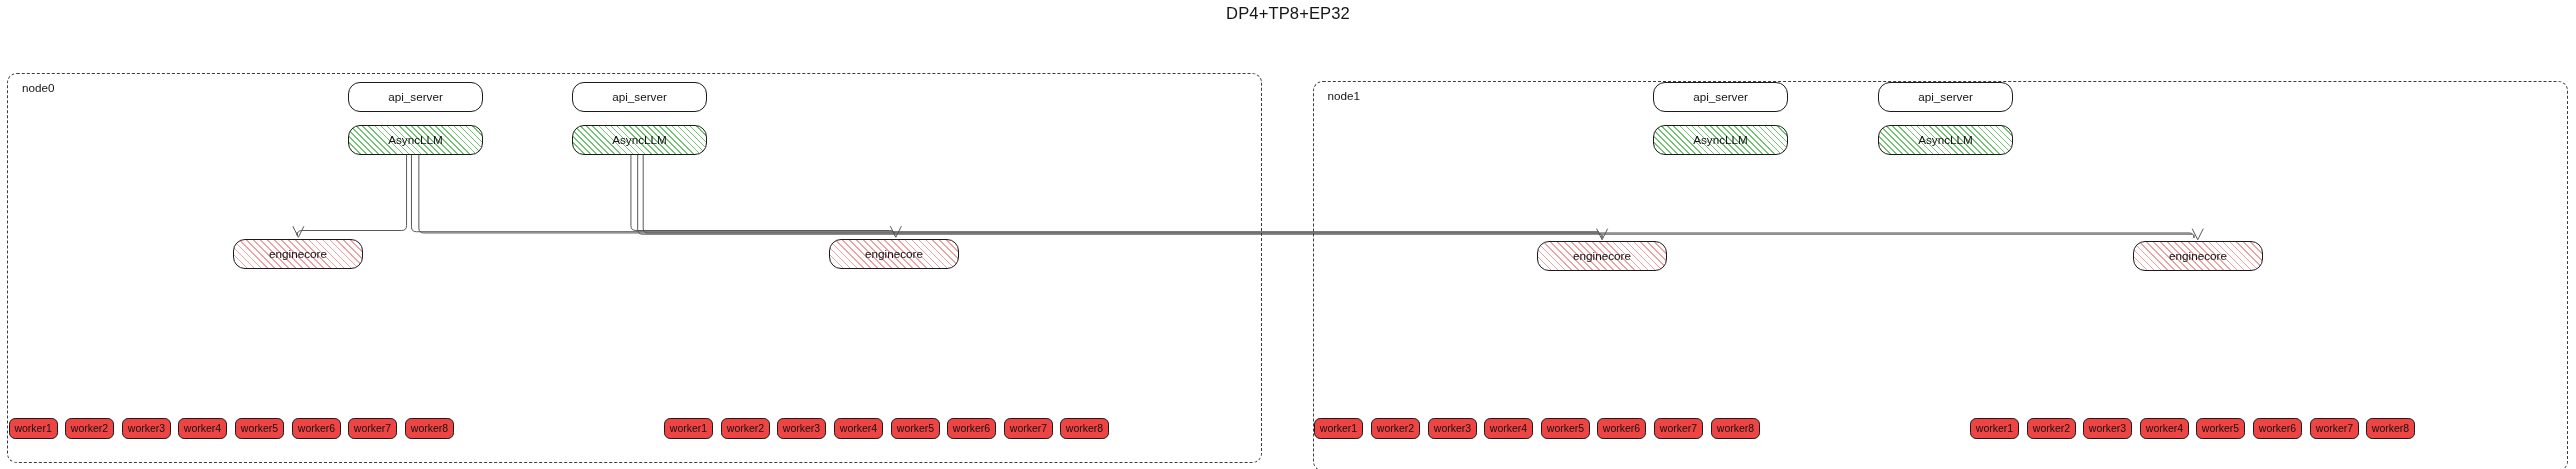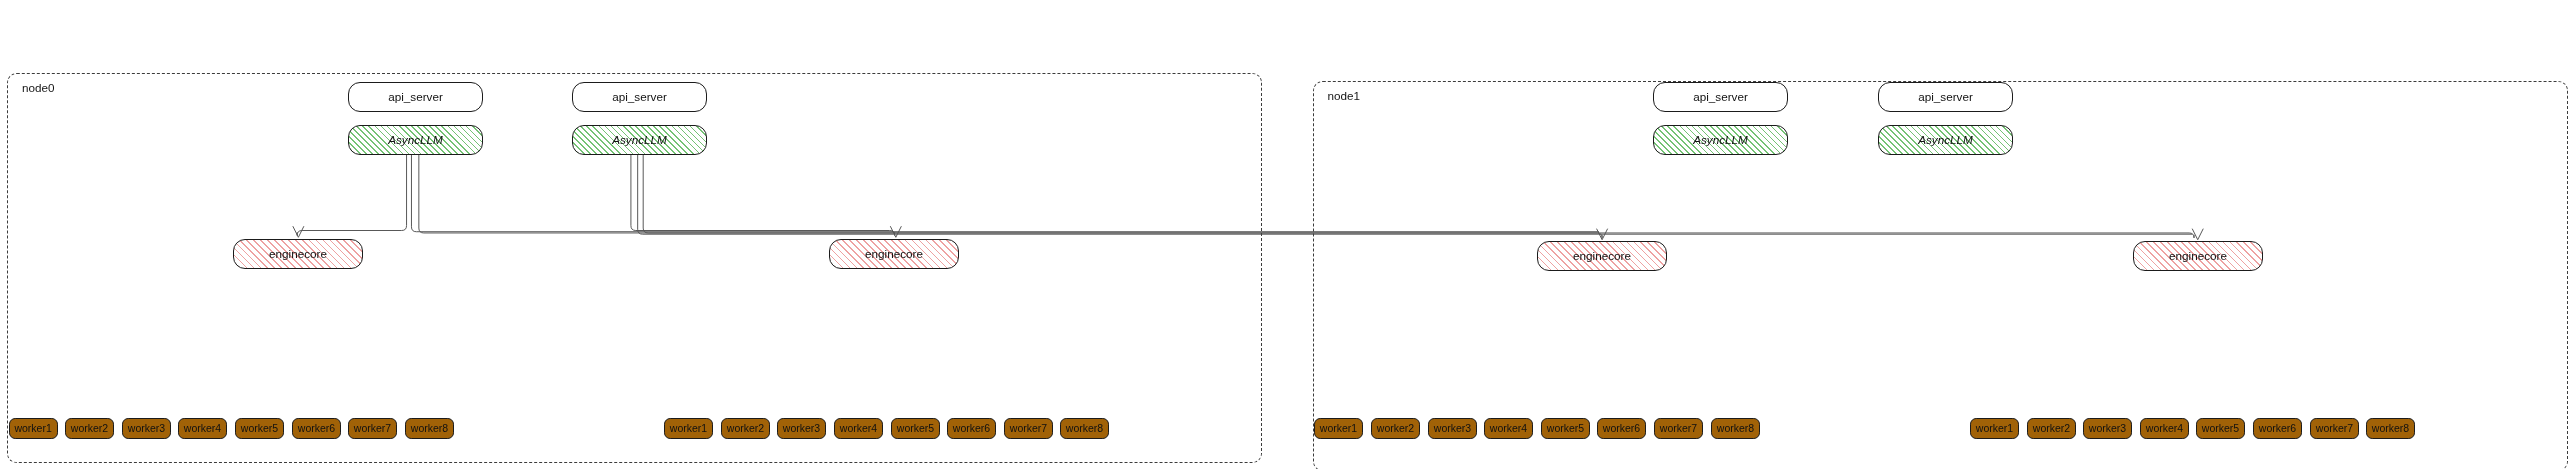--- a/index.html
+++ b/index.html
@@ -78,42 +78,41 @@
   
   .box-asyncllm {
     background-color: #ffffff;
     background-image: repeating-linear-gradient(
       45deg,
       rgba(92, 184, 92, 0.0) 0px,
       rgba(92, 184, 92, 0.0) 3.1px,
       rgba(92, 184, 92, 0.85) 3.1px,
       rgba(92, 184, 92, 0.85) 4.3px
     );
-    font-style: italic;
   }
 
   
   .box-enginecore {
     background-color: #ffffff;
     background-image: repeating-linear-gradient(
       45deg,
       rgba(224, 86, 86, 0.0) 0px,
       rgba(224, 86, 86, 0.0) 3.7px,
       rgba(224, 86, 86, 0.55) 3.7px,
       rgba(224, 86, 86, 0.55) 4.9px
     );
   }
 
   
   .box-worker {
     border-width: 1.2px;
     border-radius: 6.2px;
     font-size: 10.5px;
     line-height: 12.3px;
-    background: #a16207;
+    background: #ef4444;
   }
 
   
   #edge-layer {
     position: absolute;
     left: 0;
     top: 0;
     width: 2576px;
     height: 469px;
     pointer-events: none;
@@ -127,20 +126,21 @@
     fill: none;
     stroke: #555555;
     stroke-width: 1.6px;
   }
 </style>
 </head>
 <body>
 
 <div id="stage">
 
+  <div id="diagram-title">DP4+TP8+EP32</div>
 
   <svg id="edge-layer" viewBox="0 0 4188 763" xmlns="http://www.w3.org/2000/svg">
     <g>
 
       <path d="M 660 251 L 660 367 Q 660 375 652 375 L 490 375 Q 482 375 482 383 L 482 378"></path>
       <path d="M 680 251 L 680 371 Q 680 379 688 379 L 3560 379 Q 3568 379 3568 387 L 3568 382"></path>
 
       <path d="M 1025 251 L 1025 367 Q 1025 375 1033 375 L 1446 375 Q 1454 375 1454 383 L 1454 378"></path>
       <path d="M 1045 251 L 1045 371 Q 1045 379 1053 379 L 2597 379 Q 2605 379 2605 387 L 2605 382"></path>
 

